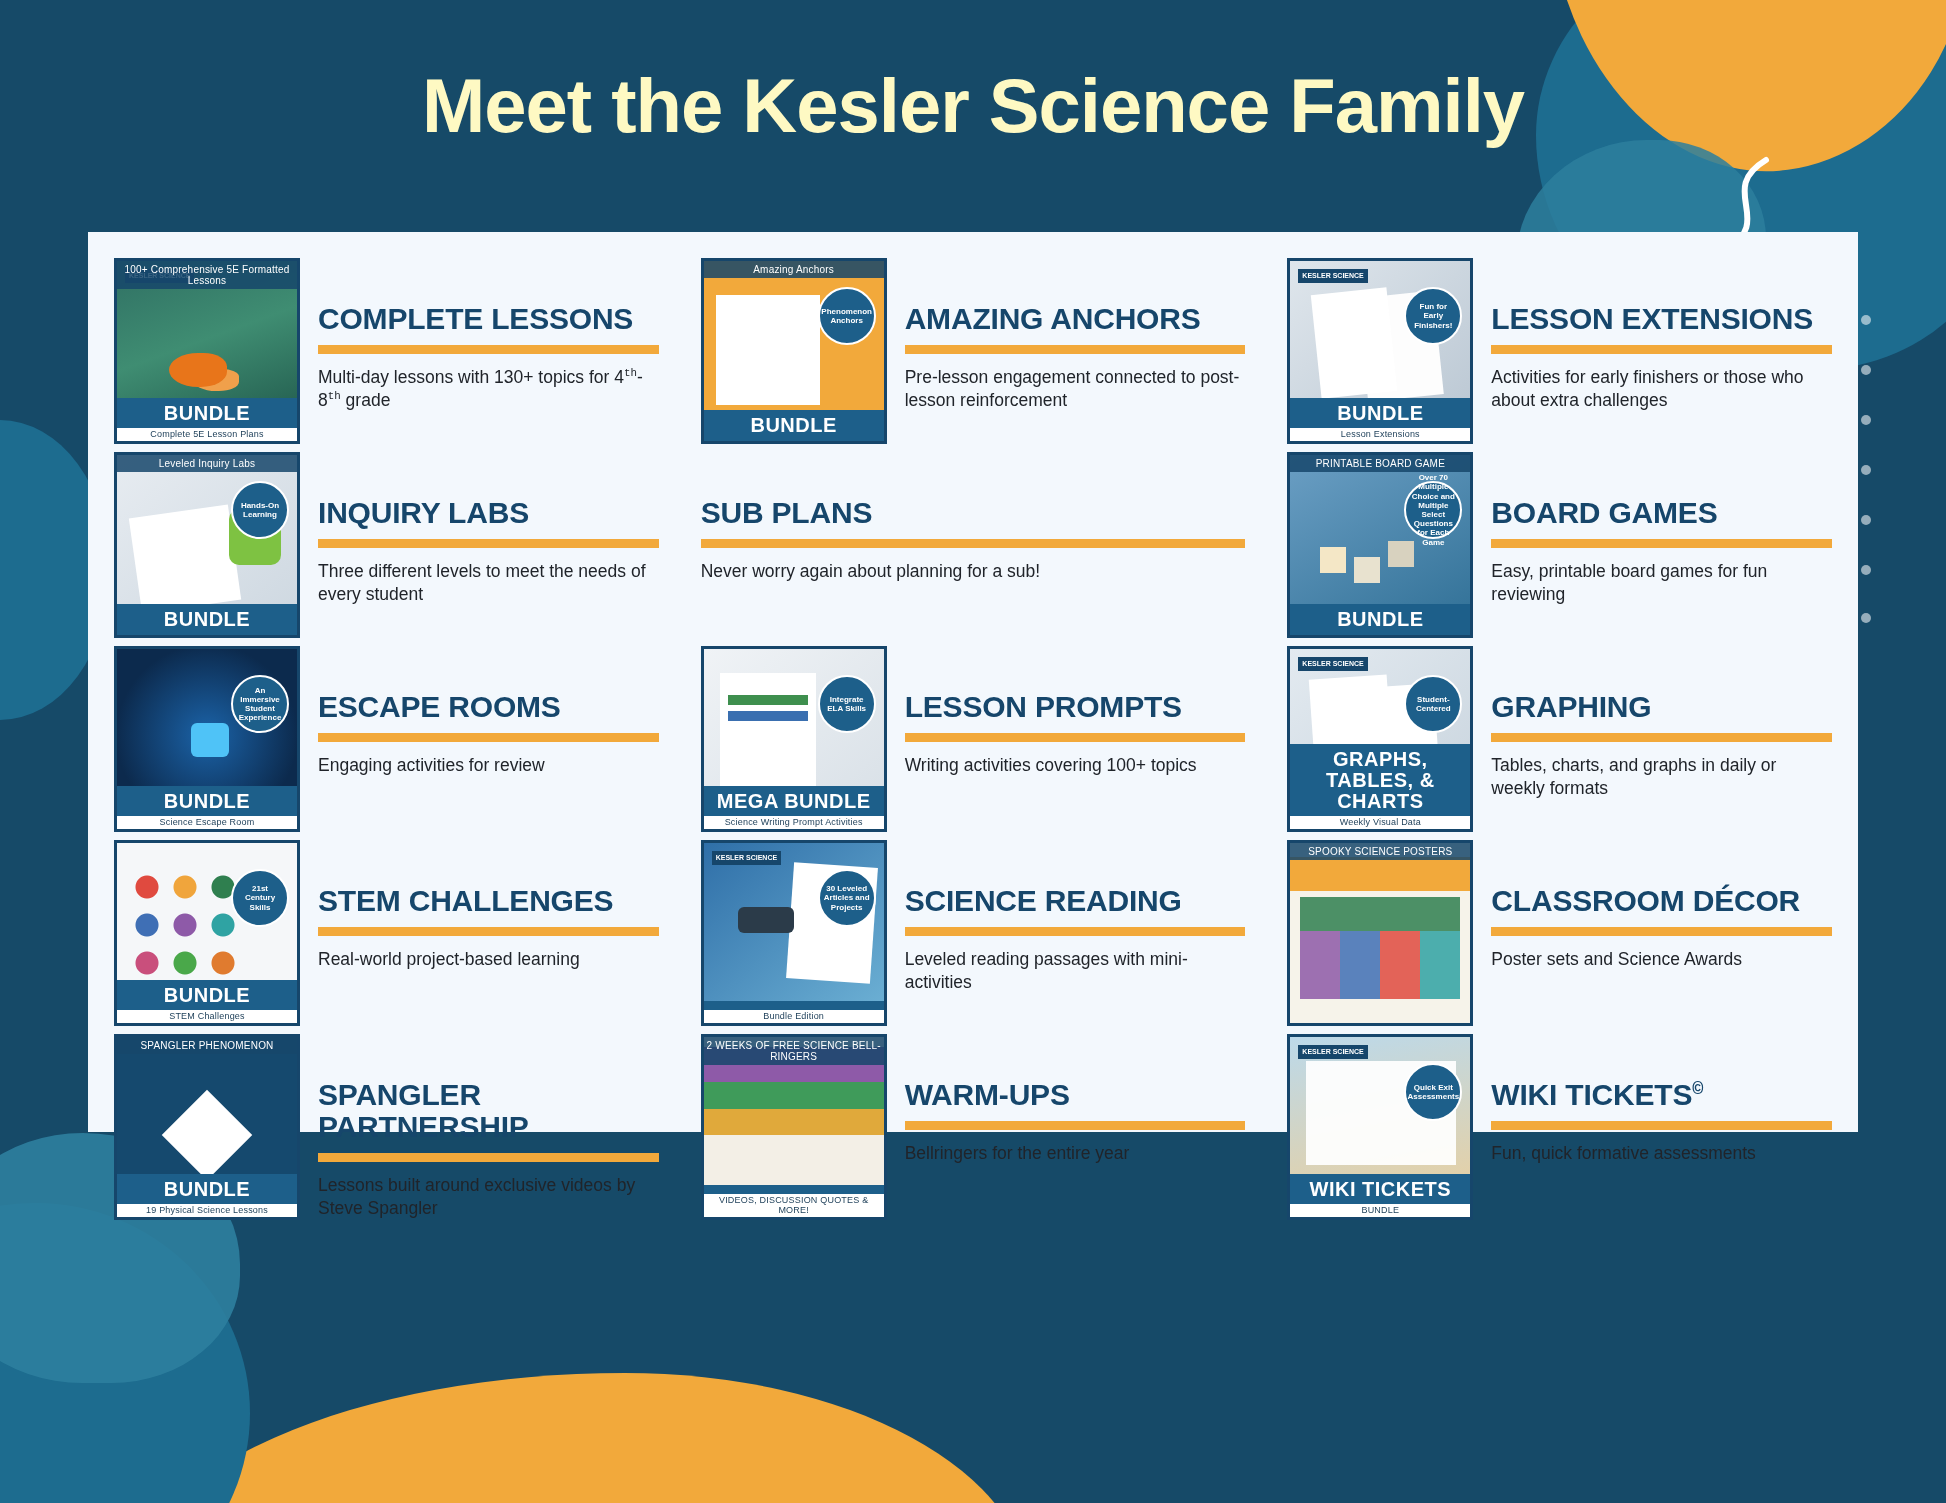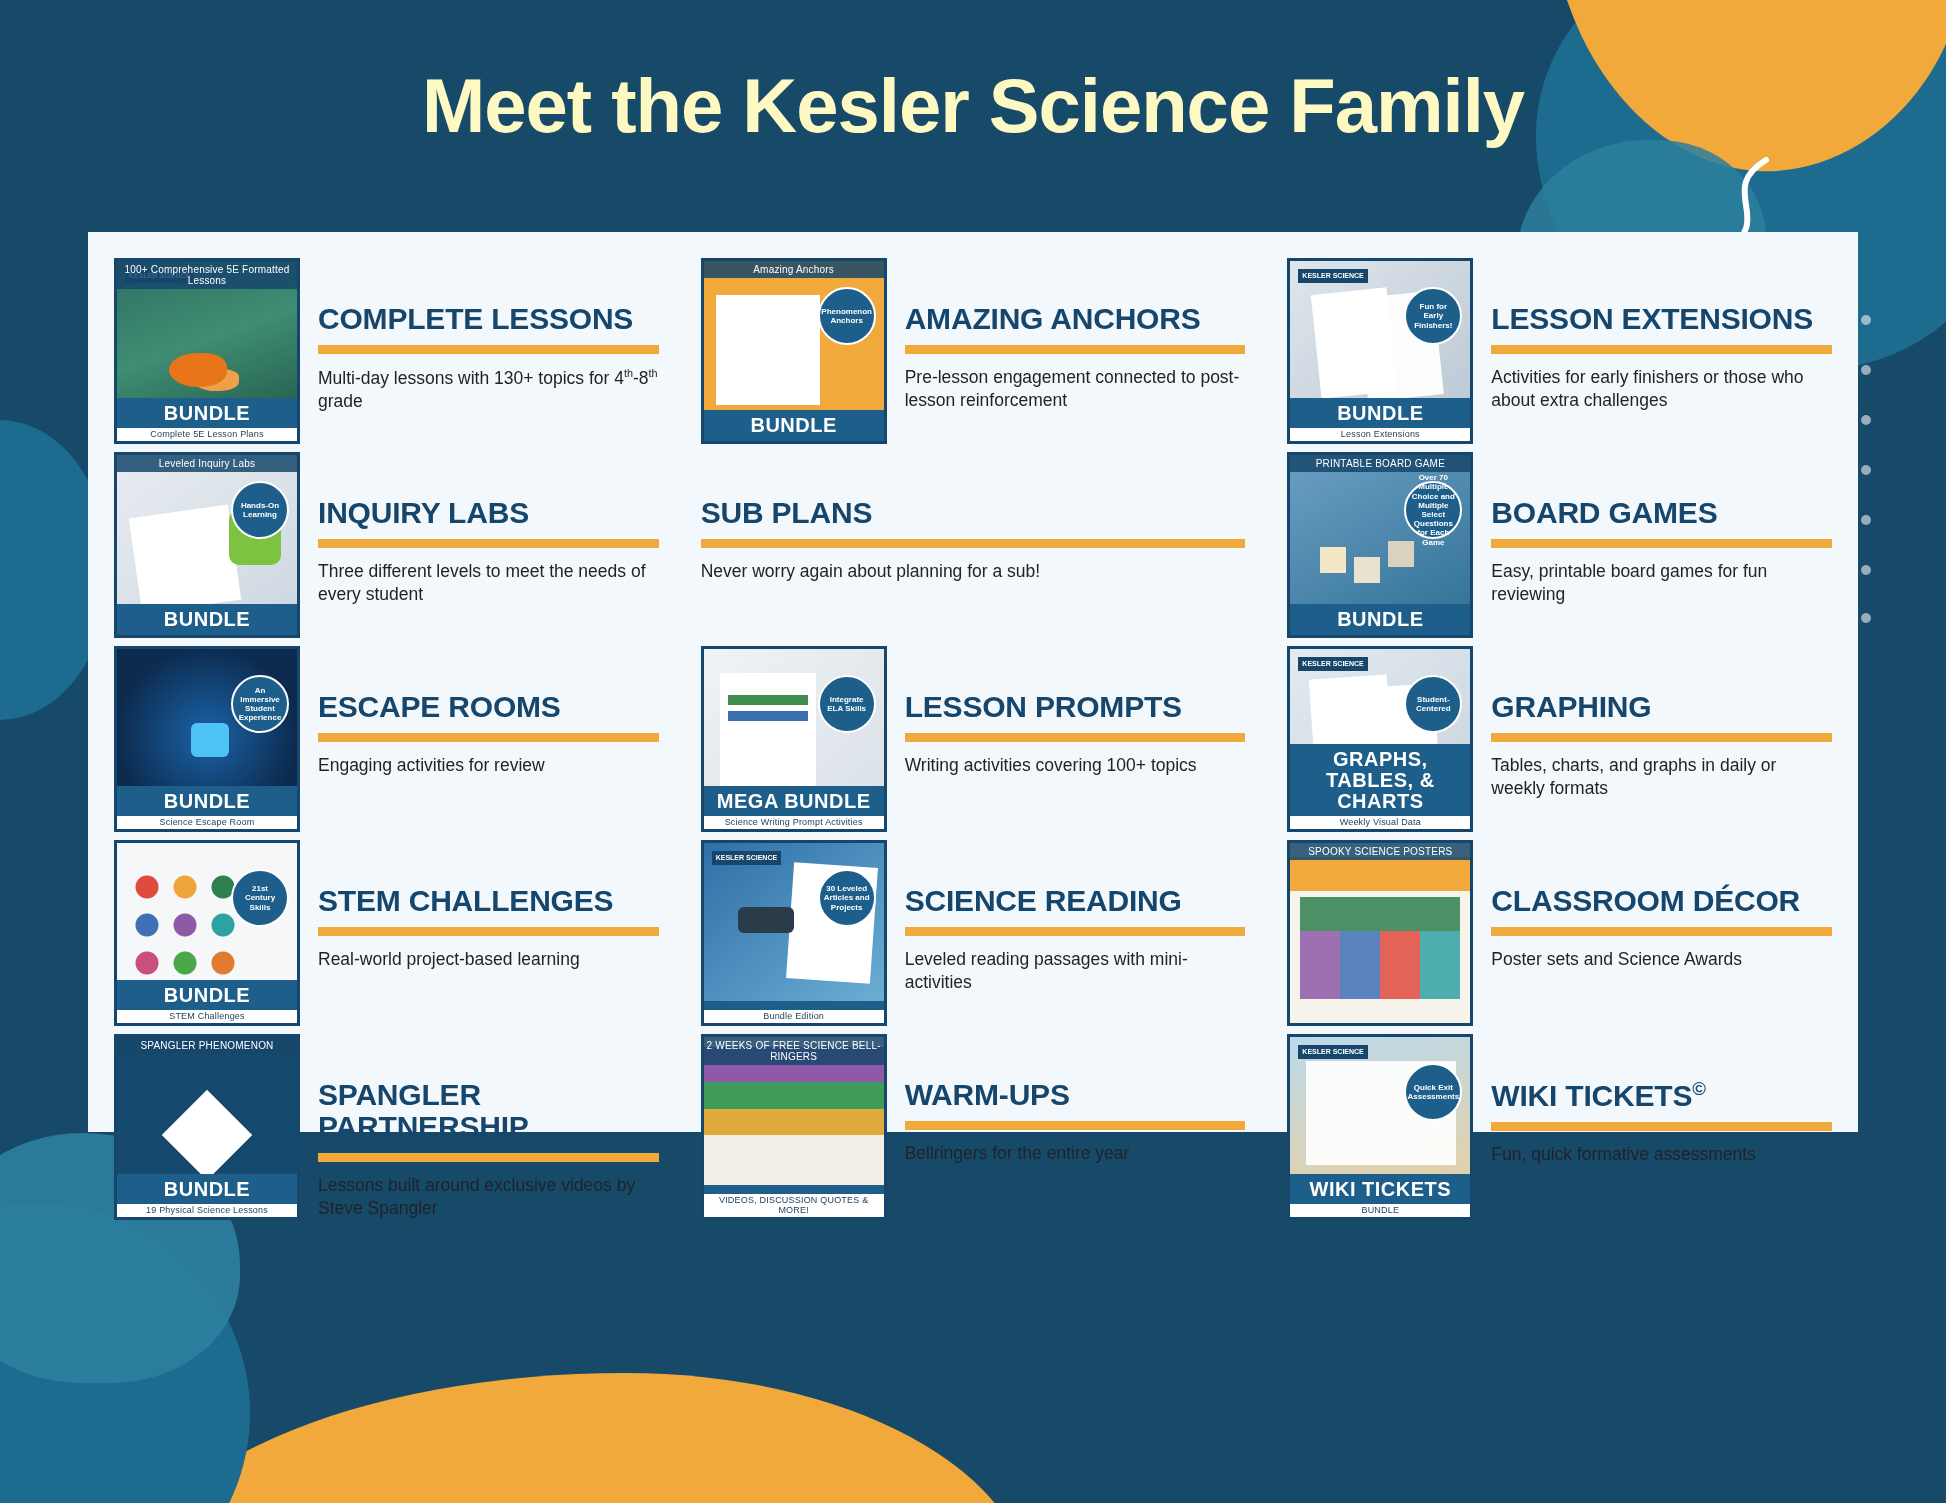--- a/index.html
+++ b/index.html
@@ -113,21 +113,21 @@
     font-size:7px; font-weight:bold; line-height:1.1;
     padding:3px 4px; text-align:center;
   }
   .texts { flex:1 1 auto; min-width:0; padding-top:12px; }
   .name {
     color:#16466b; font-size:30px; font-weight:bold;
     line-height:1.06; letter-spacing:-.2px;margin-top:33px;
   }
   .rule { height:9px; background:#f2a93b; margin:10px 0 12px 0; }
   .desc { color:#20242a; font-size:17.5px; line-height:1.35; }
-  sup { font-size:.62em; vertical-align:super; }
+  sup { font-size:.62em; vertical-align:super;font-family:Liberation Mono, monospace; }
 
   
   .art { position:absolute; inset:0; }
   .a-clownfish { background:linear-gradient(160deg,#2f6f63 0%,#3f8d72 45%,#1d5347 100%); }
   .a-clownfish:after{ content:""; position:absolute; left:52px; top:92px; width:58px; height:34px;
     background:#e8751a; border-radius:50% 40% 45% 50%; box-shadow:18px 10px 0 -6px #f0a04b; }
   .a-anchors { background:#f2a93b; }
   .a-anchors:before{ content:""; position:absolute; left:12px; top:34px; width:104px; height:110px; background:#fff; }
   .a-ext { background:linear-gradient(135deg,#dfe6ec,#b9c6d2); }
   .a-ext:before{ content:""; position:absolute; left:26px; top:30px; width:76px; height:104px; background:#fff; transform:rotate(-6deg); box-shadow:46px 8px 0 #fdfdfd; }

